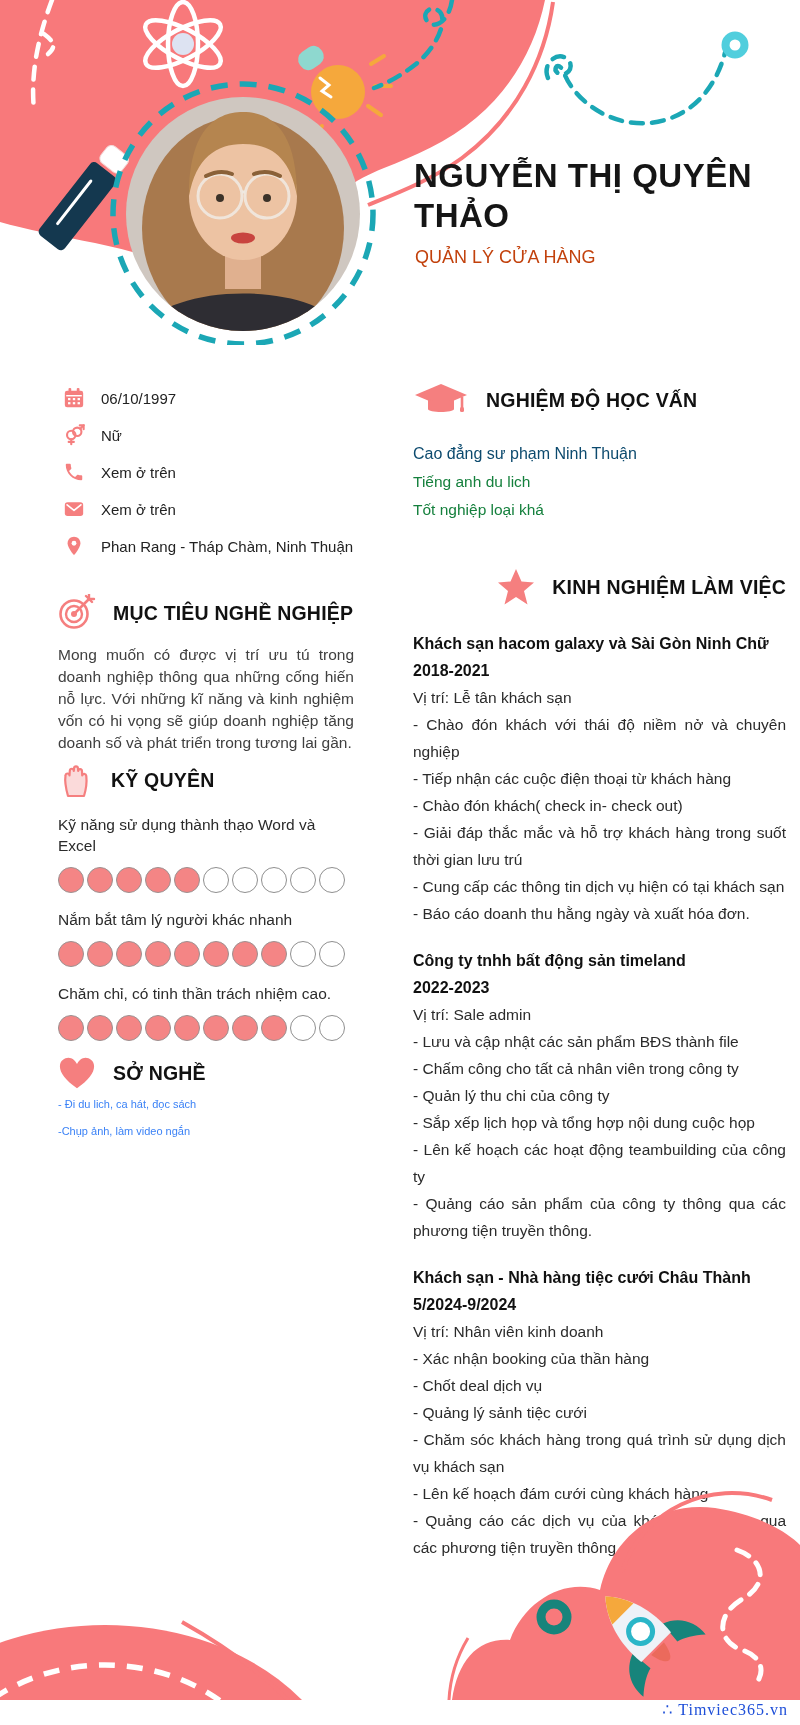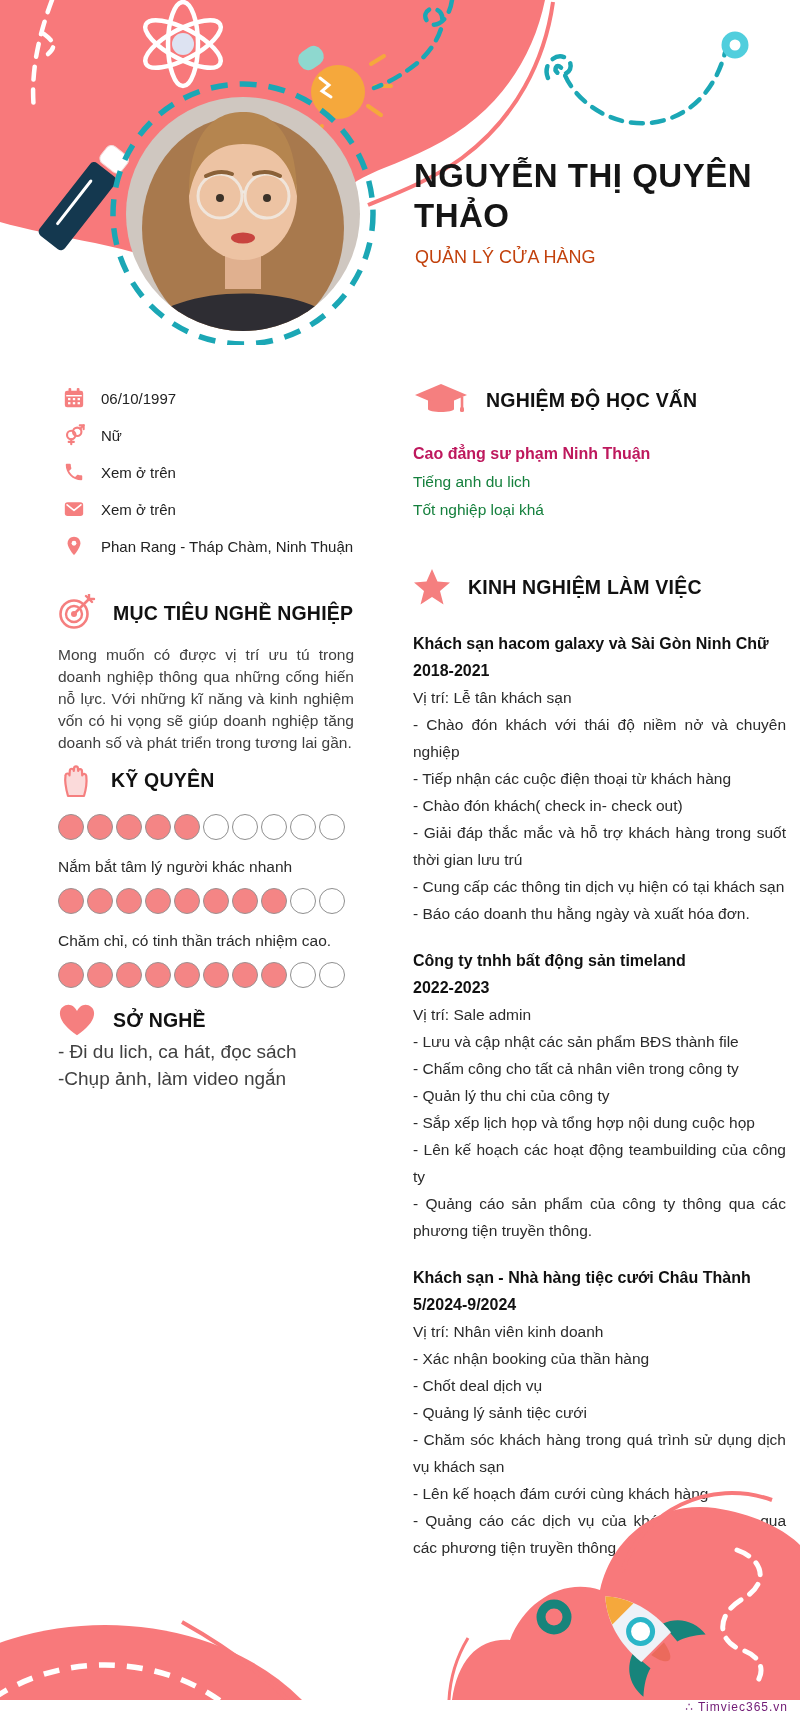--- a/index.html
+++ b/index.html
@@ -23,32 +23,32 @@
   .objective-head{margin-top:36px;}
   .objective{margin:12px 0 0;font-size:15.5px;line-height:22px;text-align:justify;color:#404040;}
   .skills-head{margin-top:8px;}
   .skill{margin-top:16px;}
   .skill-label{font-size:15.5px;line-height:21px;color:#2b2b2b;}
   .dots{display:flex;gap:3px;margin-top:11px;}
   .dot{width:26px;height:26px;border-radius:50%;box-sizing:border-box;
        border:1.5px solid #8f8f8f;background:#fff;}
   .dot.filled{background:#F48585;border-color:#9c9090;}
   .hobby-head{margin-top:14px;}
-  .hobby{font-size:19px;line-height:27px;color:#404040;}
+  .hobby{font-size:11px;line-height:27px;color:#3b82f6;}
   .hobby:first-of-type{margin-top:14px;}
-  .edu-school{margin-top:22px;font-weight:bold;font-size:16px;line-height:28px;color:#be185d;}
+  .edu-school{margin-top:22px;font-weight:normal;font-size:16px;line-height:28px;color:#0c4a6e;}
   .edu-line{font-size:15.5px;line-height:28px;color:#15803d;}
-  .exp-head{margin-top:44px;}
+  .exp-head{margin-top:44px;justify-content:flex-end;}
   .job{margin-top:24px;}
   .job + .job{margin-top:20px;}
   .job-company,.job-period{font-weight:bold;font-size:16px;line-height:27px;color:#111;}
   .job-position{font-size:15.5px;line-height:27px;}
   .duty{font-size:15.5px;line-height:27px;text-align:justify;}
-  .watermark{position:absolute;right:12px;top:1700px;font-family:Liberation Sans, sans-serif;
-             font-size:12px;color:#701a75;letter-spacing:1px;}
+  .watermark{position:absolute;right:12px;top:1700px;font-family:Liberation Serif, serif;
+             font-size:16px;color:#1d4ed8;letter-spacing:1px;}
 </style>
 </head>
 <body>
 
 <div class="page">
 
   <svg class="header-art" width="800" height="345" viewBox="0 0 800 345">
 
     <path fill="#F8797B" d="M0,0 L545,0 C536,44 514,86 476,118 C448,142 414,156 384,168
          C354,180 330,196 318,222 C303,258 263,278 226,274
@@ -185,20 +185,21 @@
       <svg class="ic" width="36" height="36" viewBox="0 0 36 36">
         <path d="M10,34 C8,27 6.5,20 7.5,13.5 C7.8,10.8 11.3,10.8 11.5,13.5 L11.8,9
                  C12,6 15.6,6 15.8,9 L16,6.5 C16.2,3.6 19.8,3.6 20,6.5 L20.2,9
                  C20.4,6.4 23.9,6.6 24,9.3 L24.2,13.5 C24.8,11 28,11.4 28.3,14
                  C29,20.5 28,27.5 26,34 Z" fill="#FBDADA" stroke="#F57F7F" stroke-width="2.2" stroke-linejoin="round"></path>
       </svg>
       <span class="txt">KỸ QUYÊN</span>
     </div>
 
     <div class="skill">
+      <div class="skill-label">Kỹ năng sử dụng thành thạo Word và Excel</div>
       <div class="dots">
           <span class="dot filled"></span>
           <span class="dot filled"></span>
           <span class="dot filled"></span>
           <span class="dot filled"></span>
           <span class="dot filled"></span>
           <span class="dot"></span>
           <span class="dot"></span>
           <span class="dot"></span>
           <span class="dot"></span>

